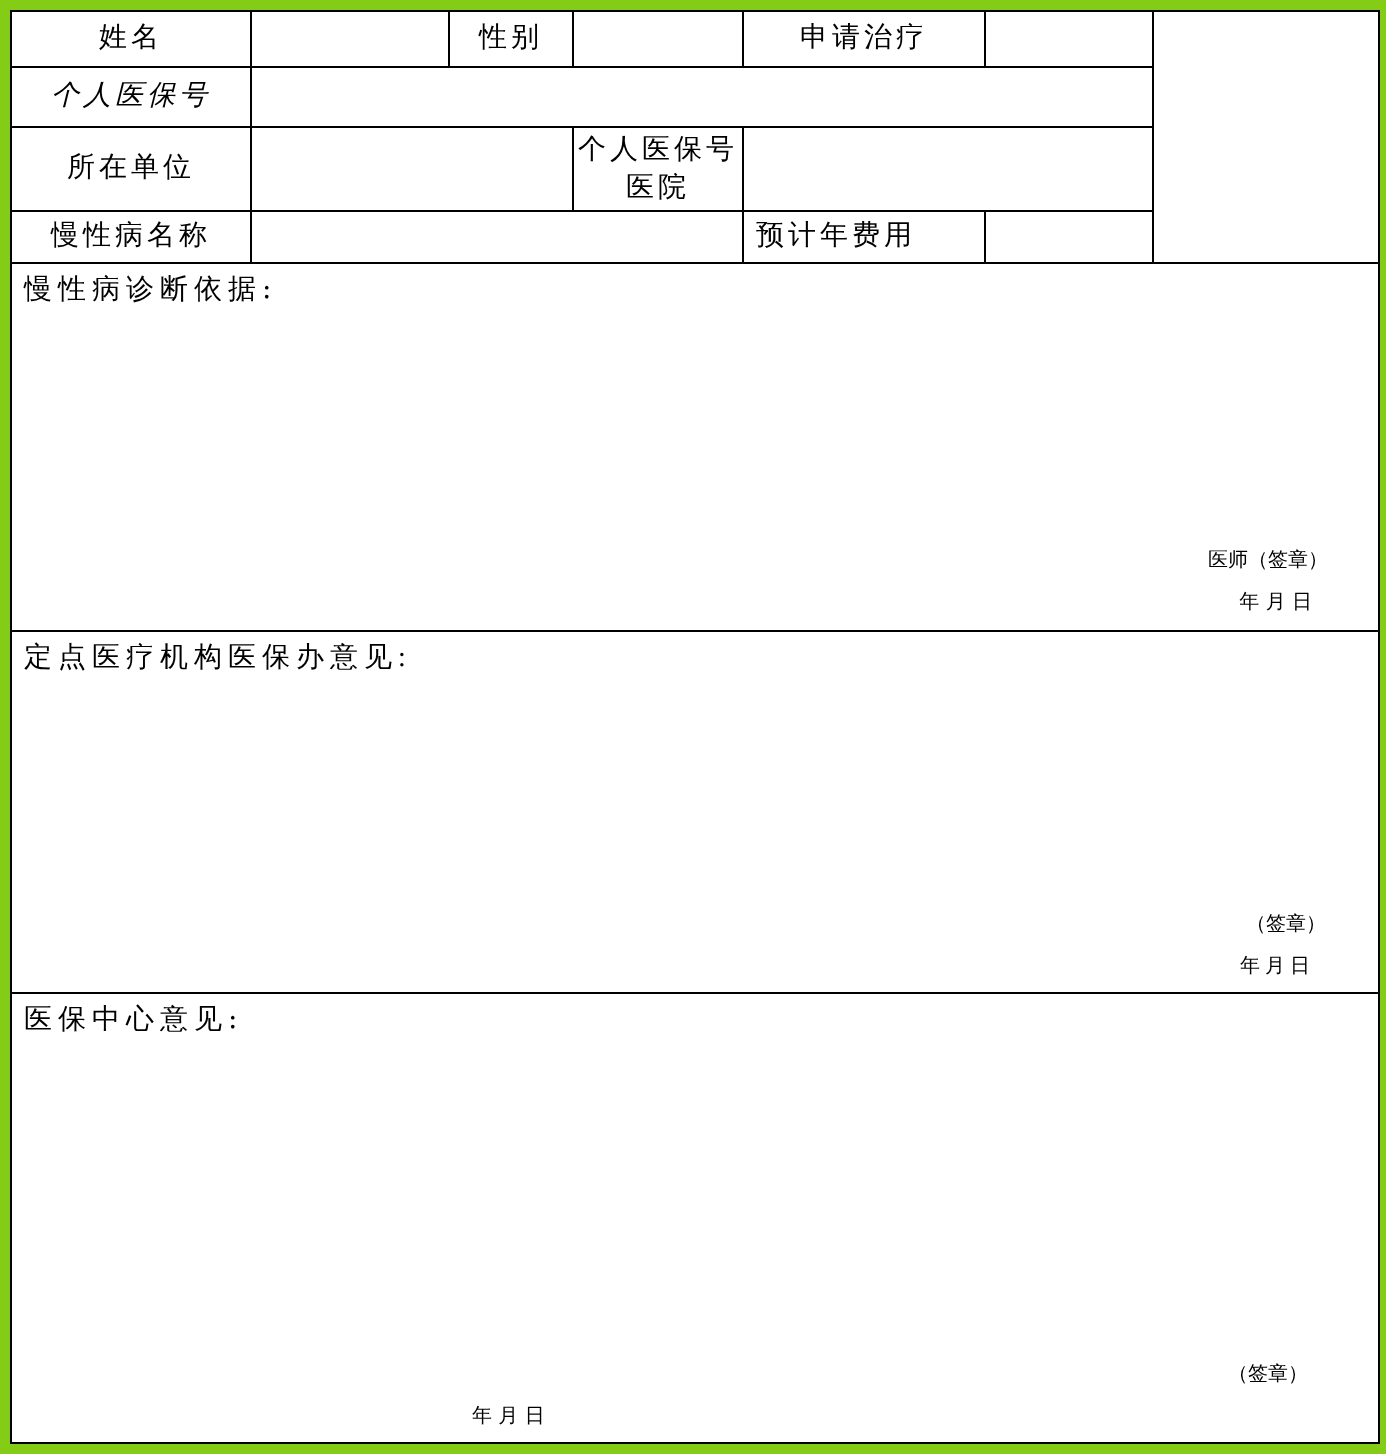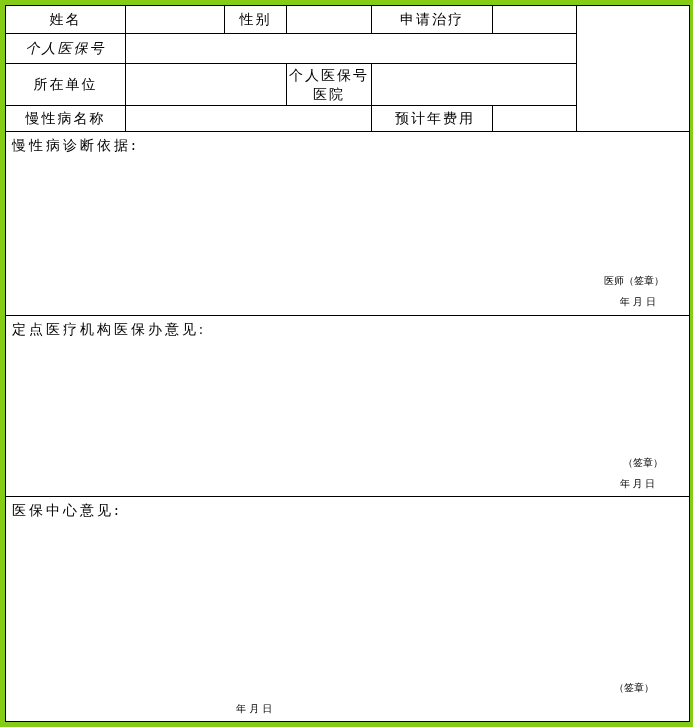--- a/index.html
+++ b/index.html
@@ -32,21 +32,21 @@
     line-height: 19px;
     background: #ffffff;
     overflow: hidden;
   }
   td.lbl {
     text-align: center;
     vertical-align: middle;
     letter-spacing: 2px;
   }
   td.lbl.left-al {
-    text-align: center;
+    text-align: left;
     padding-left: 6px;
   }
   td.val {
     background: #ffffff;
   }
   tr.r1 { height: 28px; }
   tr.r2 { height: 30px; font-style: italic; }
   tr.r3 { height: 42px; margin-top: 40px; }
   tr.r4 { height: 26px; }
   td.section {

